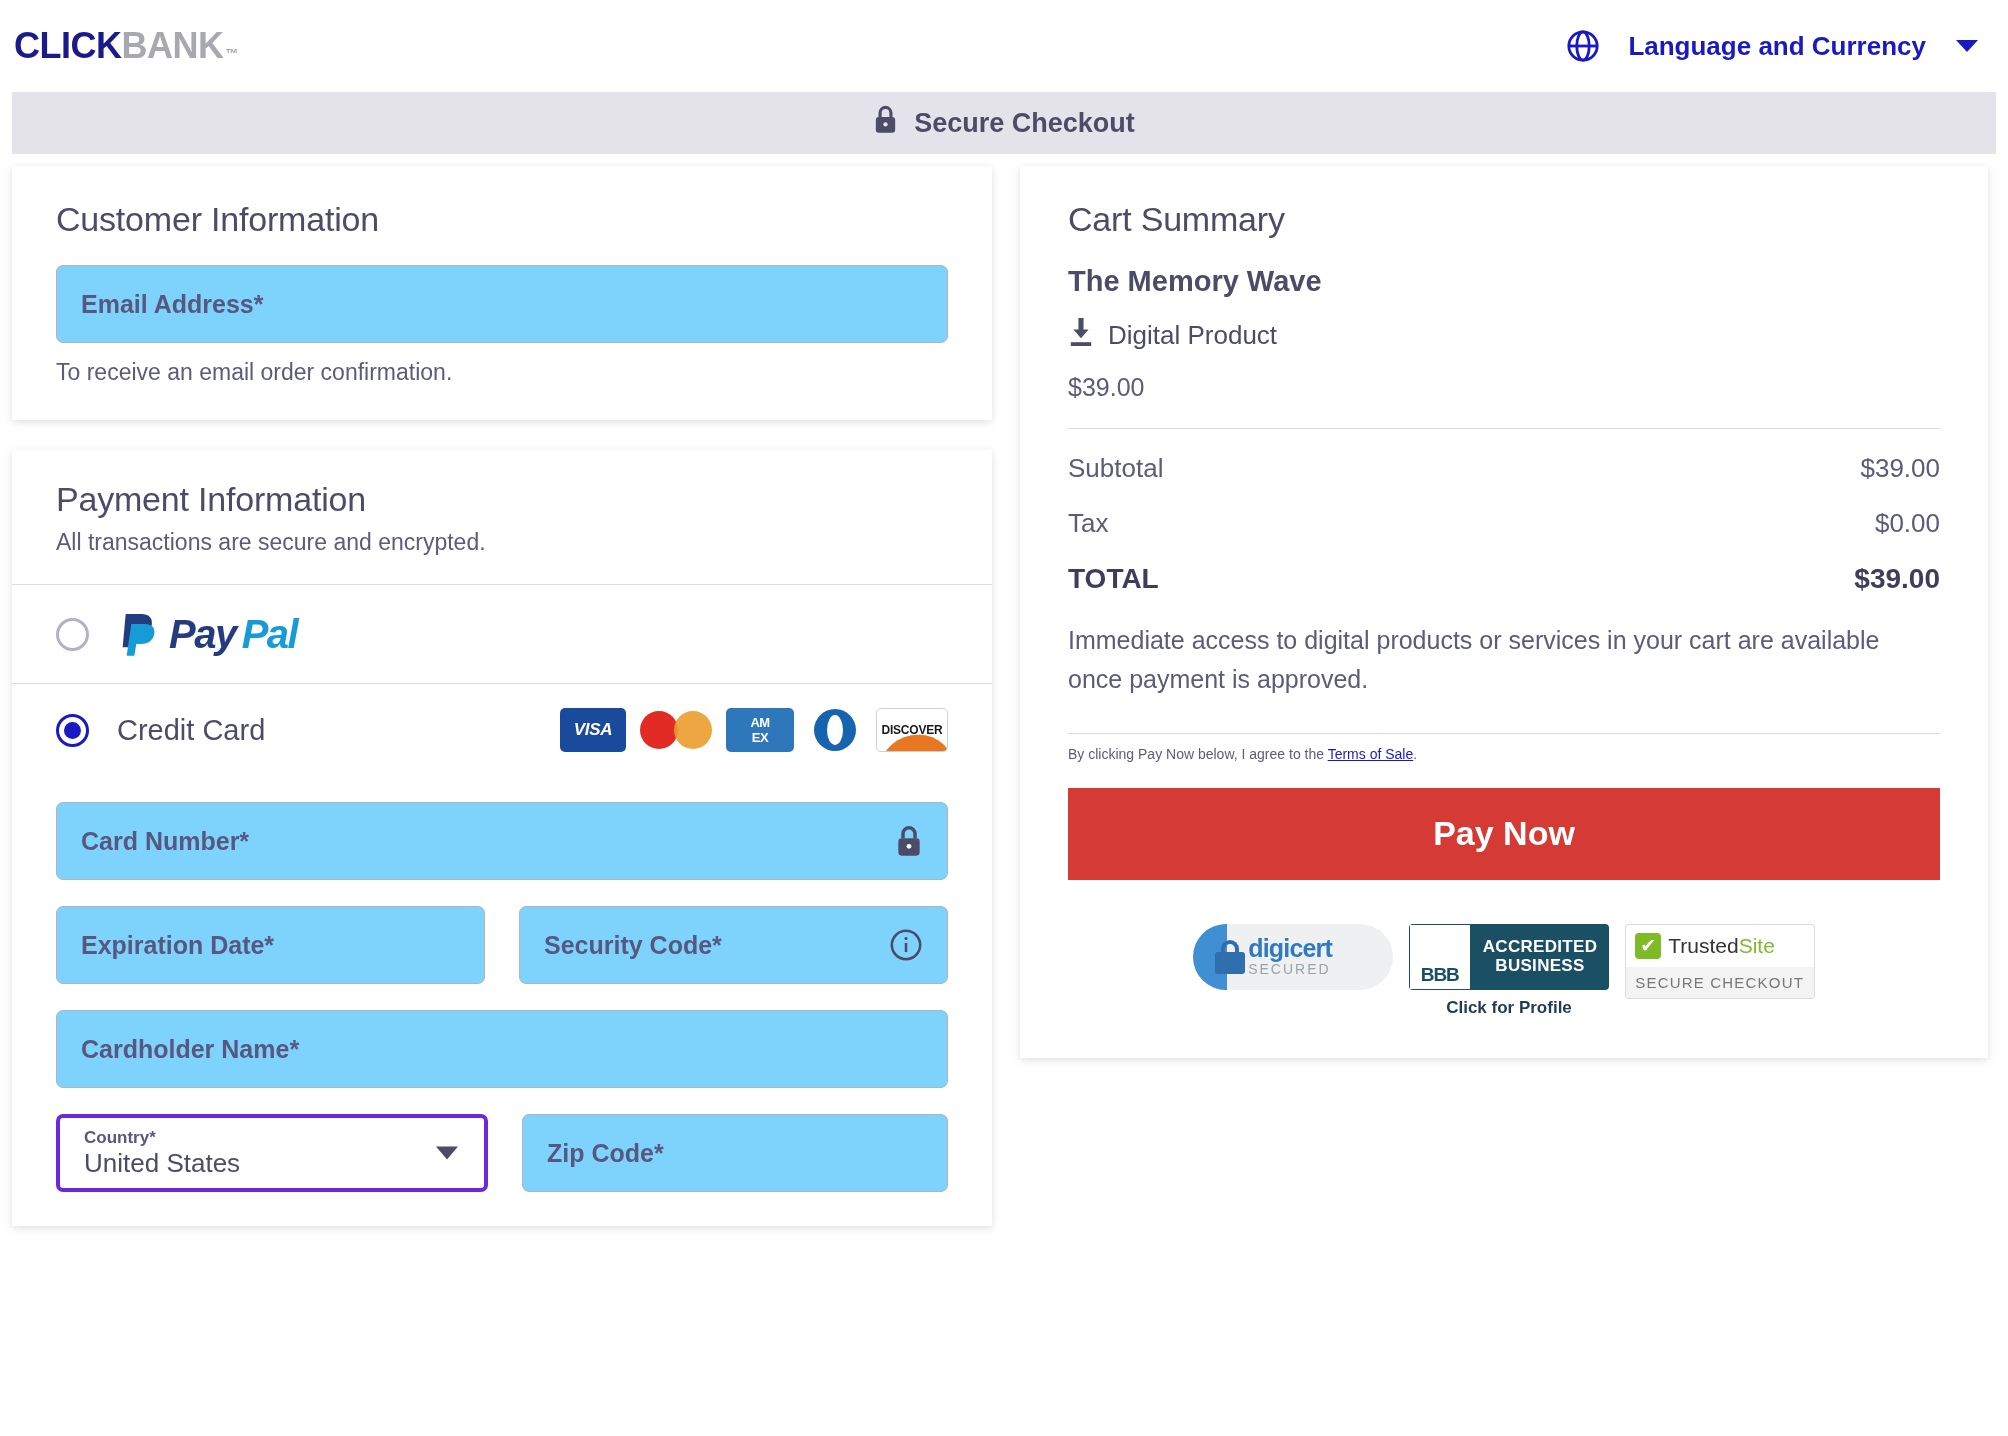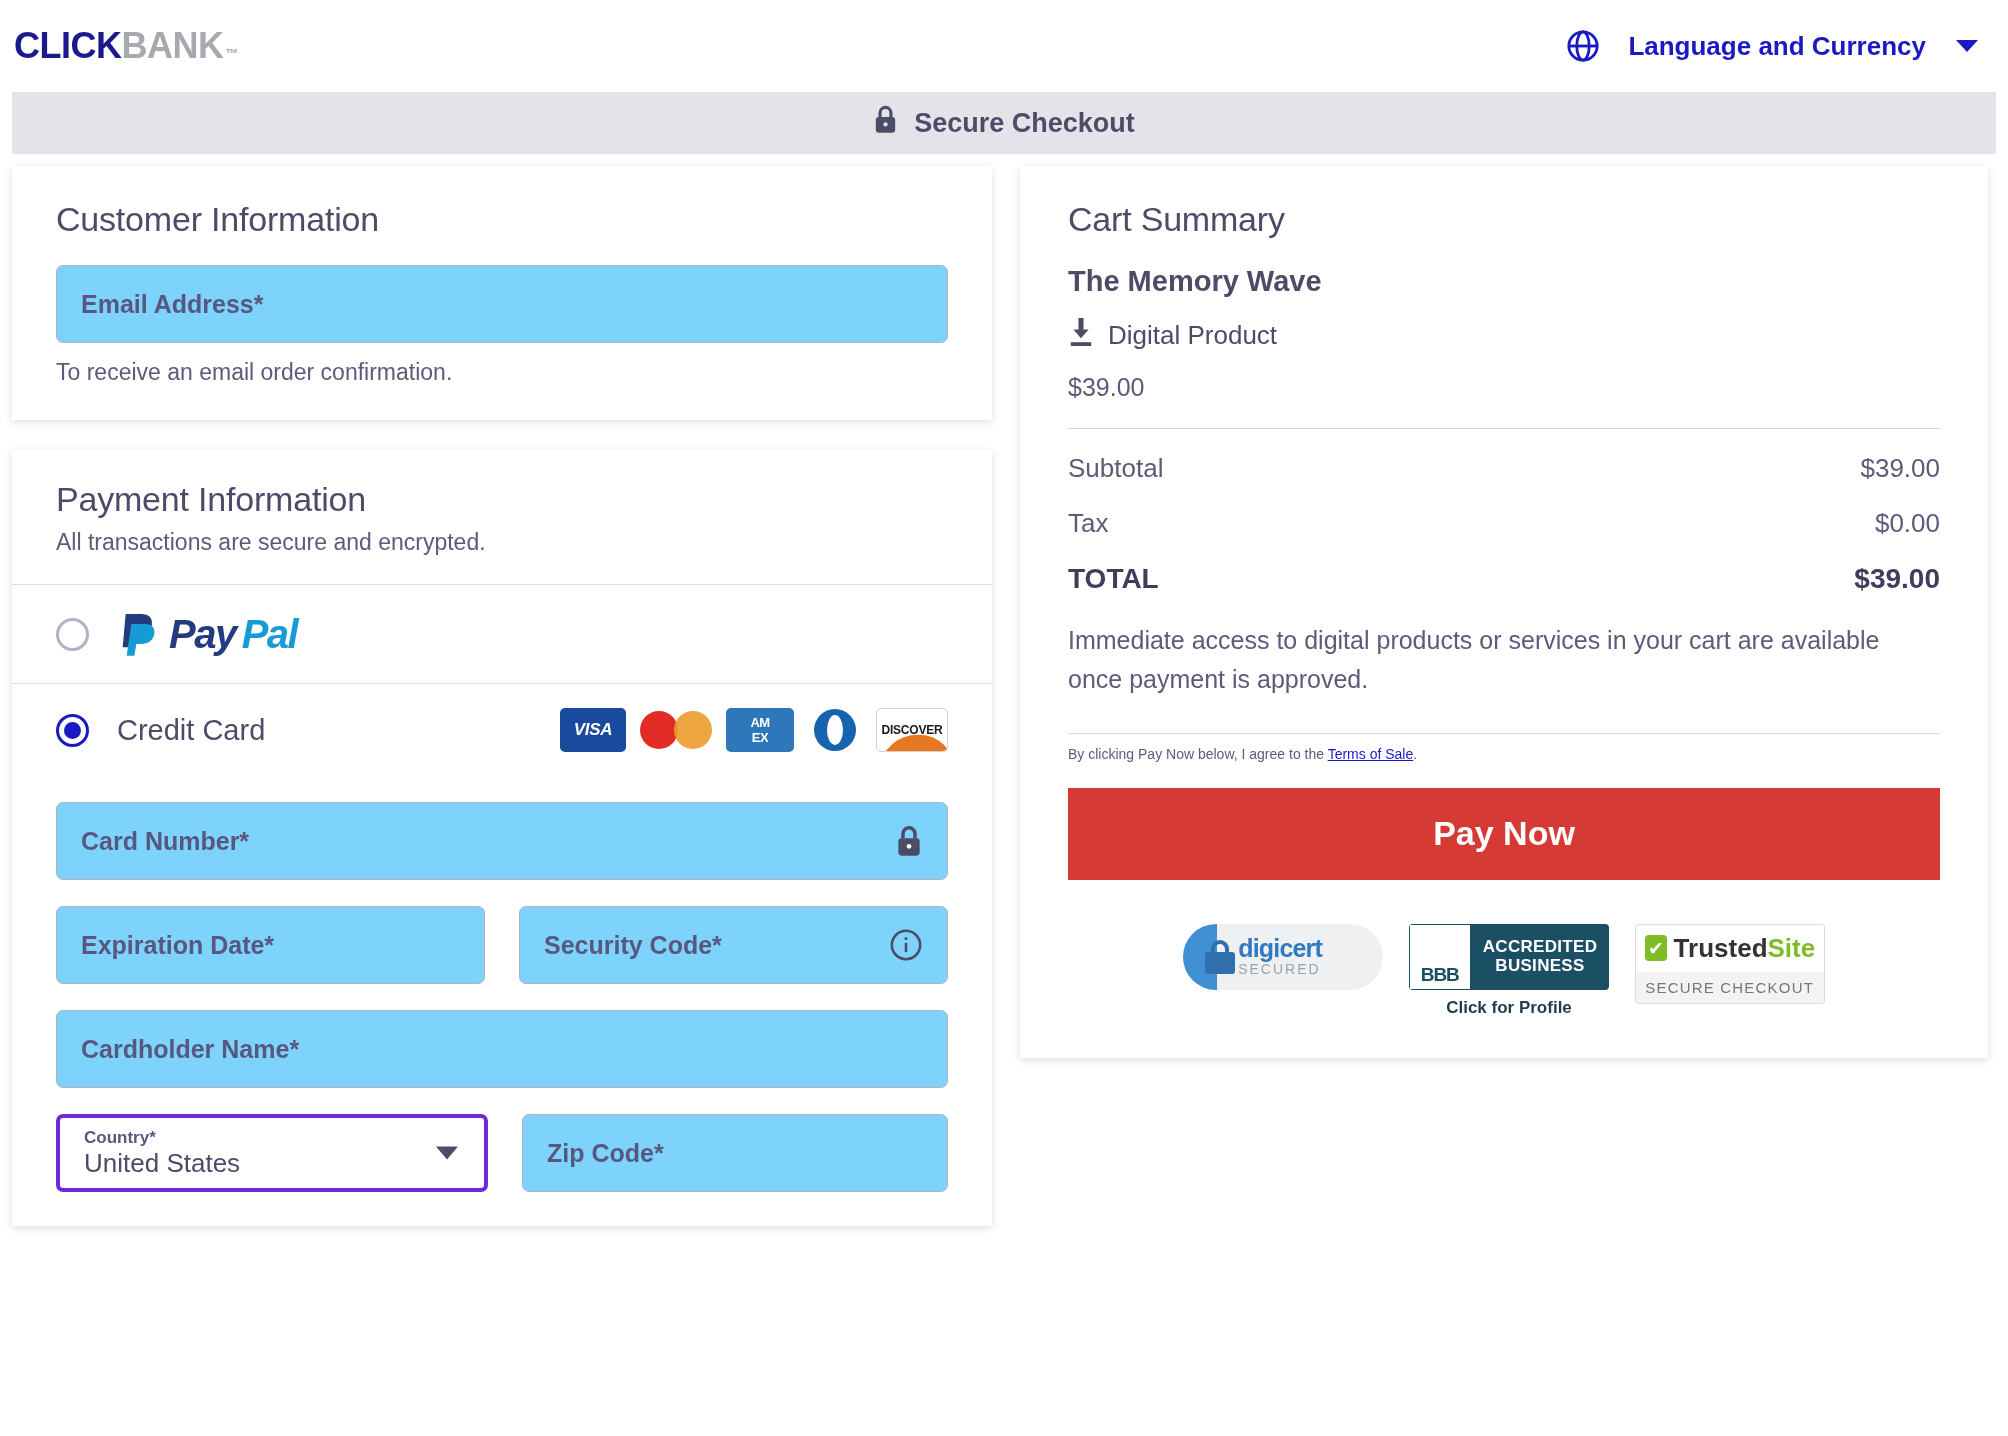--- a/index.html
+++ b/index.html
@@ -224,21 +224,21 @@
     font-weight: bold;
     display: flex;
     align-items: center;
     justify-content: center;
     border: none;
     width: 100%;
     cursor: pointer;
     font-family: "Liberation Sans", sans-serif;
   }
 
-  .badges { display: flex; align-items: flex-start; justify-content: center; gap: 26px; margin-top: 44px; }
+  .badges { display: flex; align-items: flex-start; justify-content: center; gap: 16px; margin-top: 44px; }
 
   .digicert {
     width: 200px; height: 66px; border-radius: 33px; background: #eef0f2;
     display: flex; align-items: center; gap: 8px; padding-left: 10px; position: relative;
   }
   .digicert::before {
     content:""; position:absolute; left:0; top:0; width: 34px; height: 66px;
     border-radius: 33px 0 0 33px; background: #3f8fd2;
   }
   .dc-lock { width: 30px; height: 34px; position: relative; z-index: 2; margin-left: 12px; }
@@ -251,21 +251,21 @@
   .bbb-wrap { text-align: center; }
   .bbb { display: flex; height: 66px; border-radius: 4px; overflow: hidden; }
   .bbb .l { width: 62px; background: #fff; border: 1px solid #1b4f63; display:flex; align-items:flex-end; justify-content:center; padding-bottom:3px; }
   .bbb .l b { font-size: 19px; color:#1b4f63; letter-spacing:-1px; }
   .bbb .r { background: #1b4f63; color:#fff; font-size: 17px; font-weight: bold; line-height: 19px; padding: 13px 12px; letter-spacing: .3px; }
   .bbb-cta { font-size: 17px; font-weight: bold; color: #1f3b52; margin-top: 8px; }
 
   .trusted { border: 1px solid #dcdcdc; border-radius: 3px; overflow: hidden; width: 190px; }
   .trusted .top { background:#fff; display:flex; align-items:center; gap:7px; padding: 8px 9px; }
   .trusted .chk { width: 26px; height: 26px; background:#7fba27; border-radius:4px; color:#fff; font-size:19px; display:flex; align-items:center; justify-content:center; }
-  .trusted .nm { font-size: 26px; font-weight: bold; color:#333; }
+  .trusted .nm { font-size: 21px; font-weight: normal; color:#333; }
   .trusted .nm .g { color:#7fba27; }
   .trusted .bot { background:#f3f3f3; font-size: 15px; color:#777; letter-spacing: 1.2px; padding: 7px 9px; }
 </style>
 </head>
 <body>
 
 <div class="header">
   <div class="logo">
     <span class="click">CLICK</span>
       <span class="bank">BANK</span>

